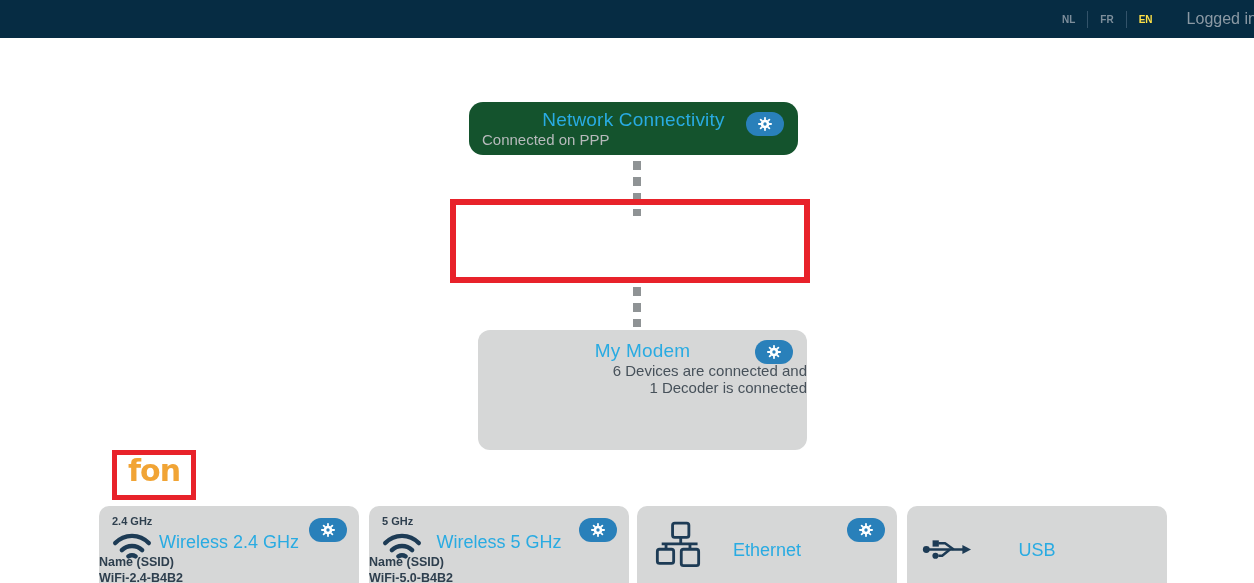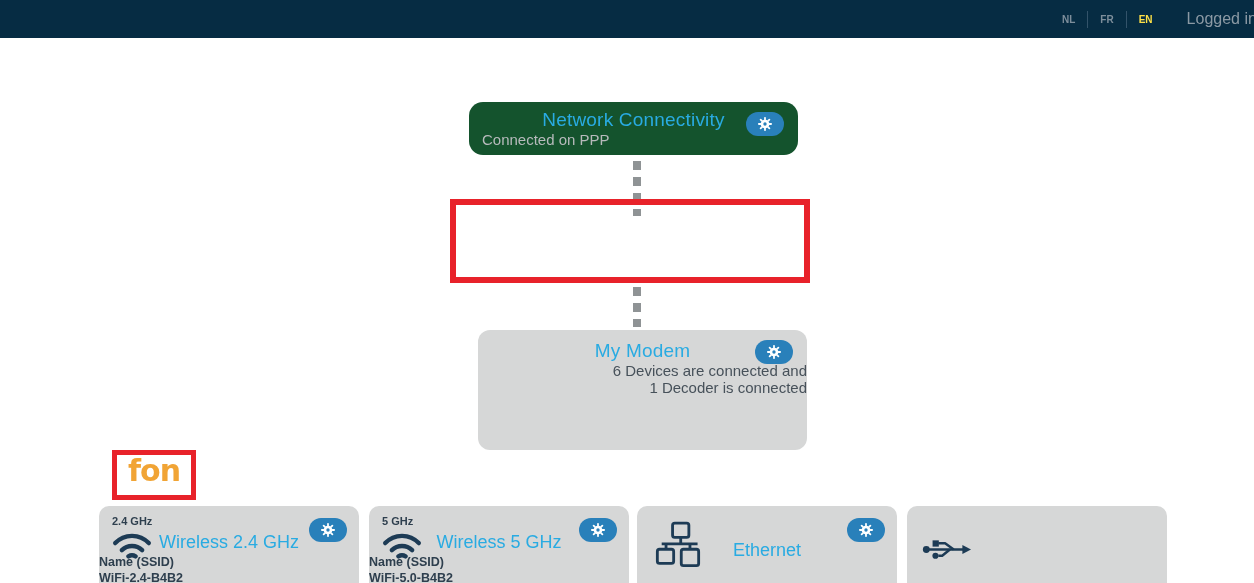--- a/index.html
+++ b/index.html
@@ -216,16 +216,17 @@
         <path d="M33 14 L24 7.5 L17 7.5"></path>
         <path d="M29 14 L21 20.5 L17 20.5"></path>
       </g>
       <g fill="#1d3b55" stroke="none">
         <circle cx="4.5" cy="14" r="3.6"></circle>
         <rect x="11" y="4.5" width="6.5" height="6.5"></rect>
         <circle cx="14" cy="20.5" r="3.2"></circle>
         <polygon points="42,9.2 51,14 42,18.8"></polygon>
       </g>
     </svg>
+    <div class="if-title" style="top:34px;">USB</div>
 
   </div>
 
 </div>
 
 </body></html>

